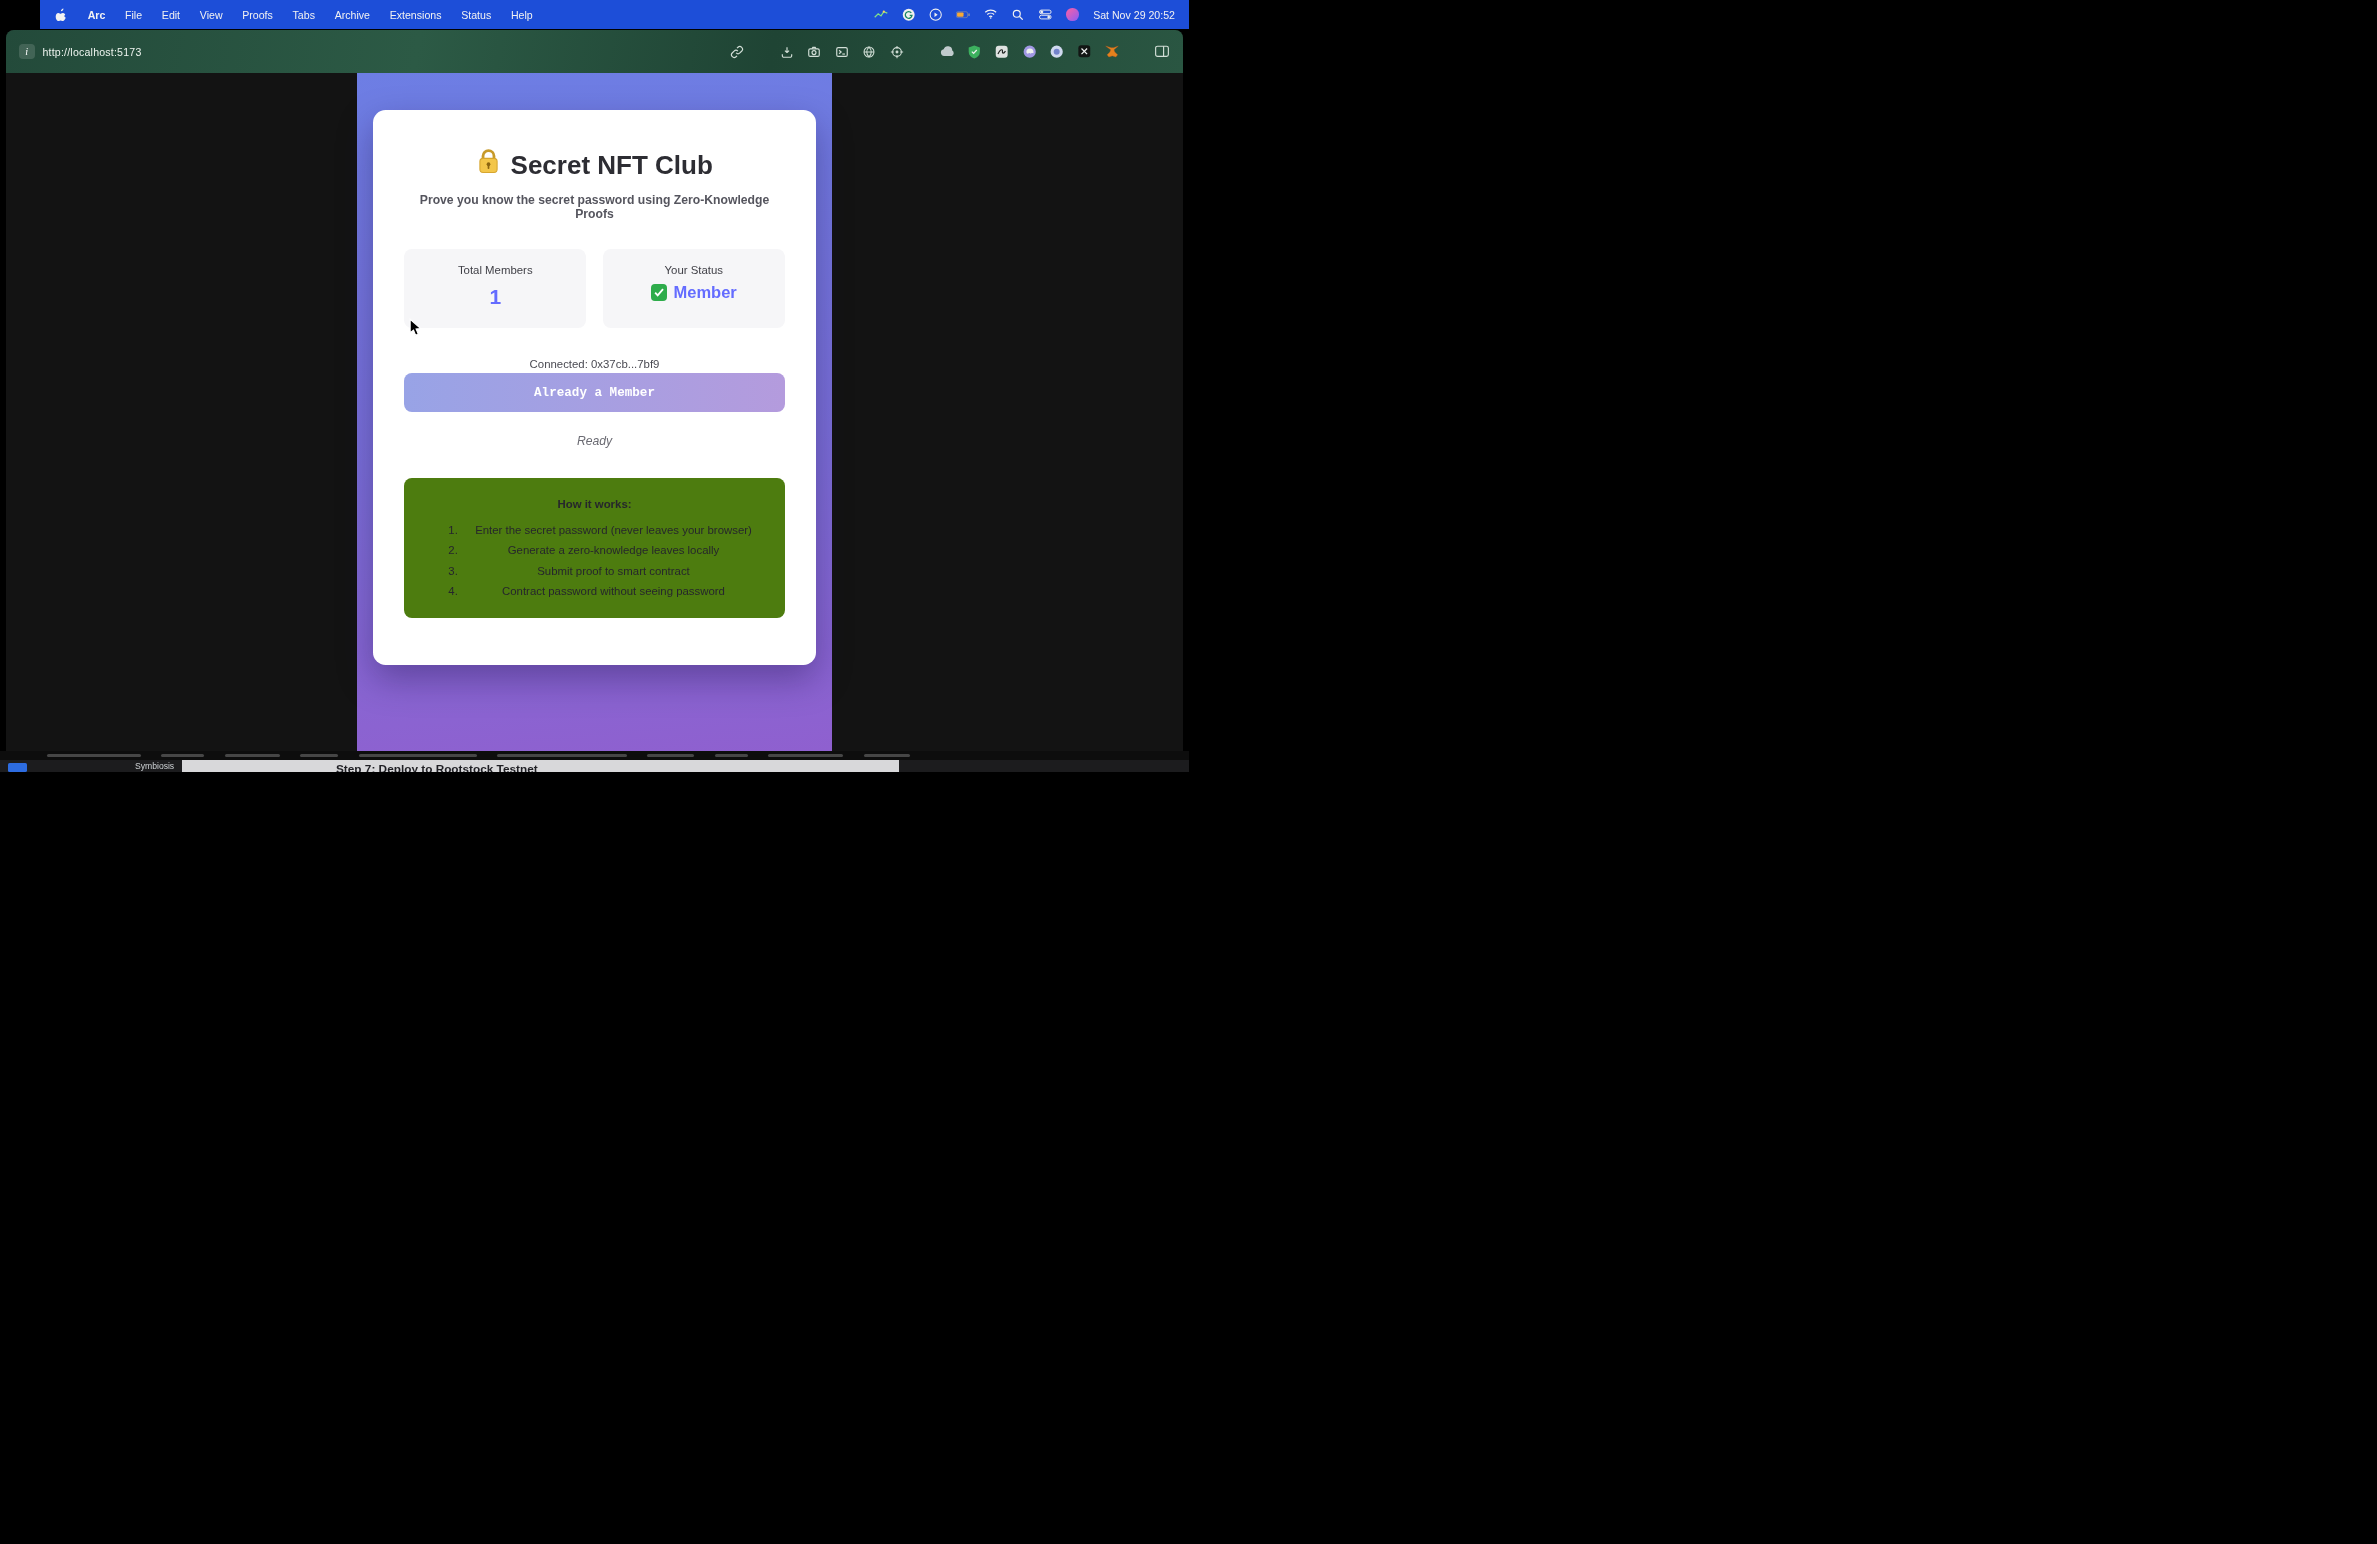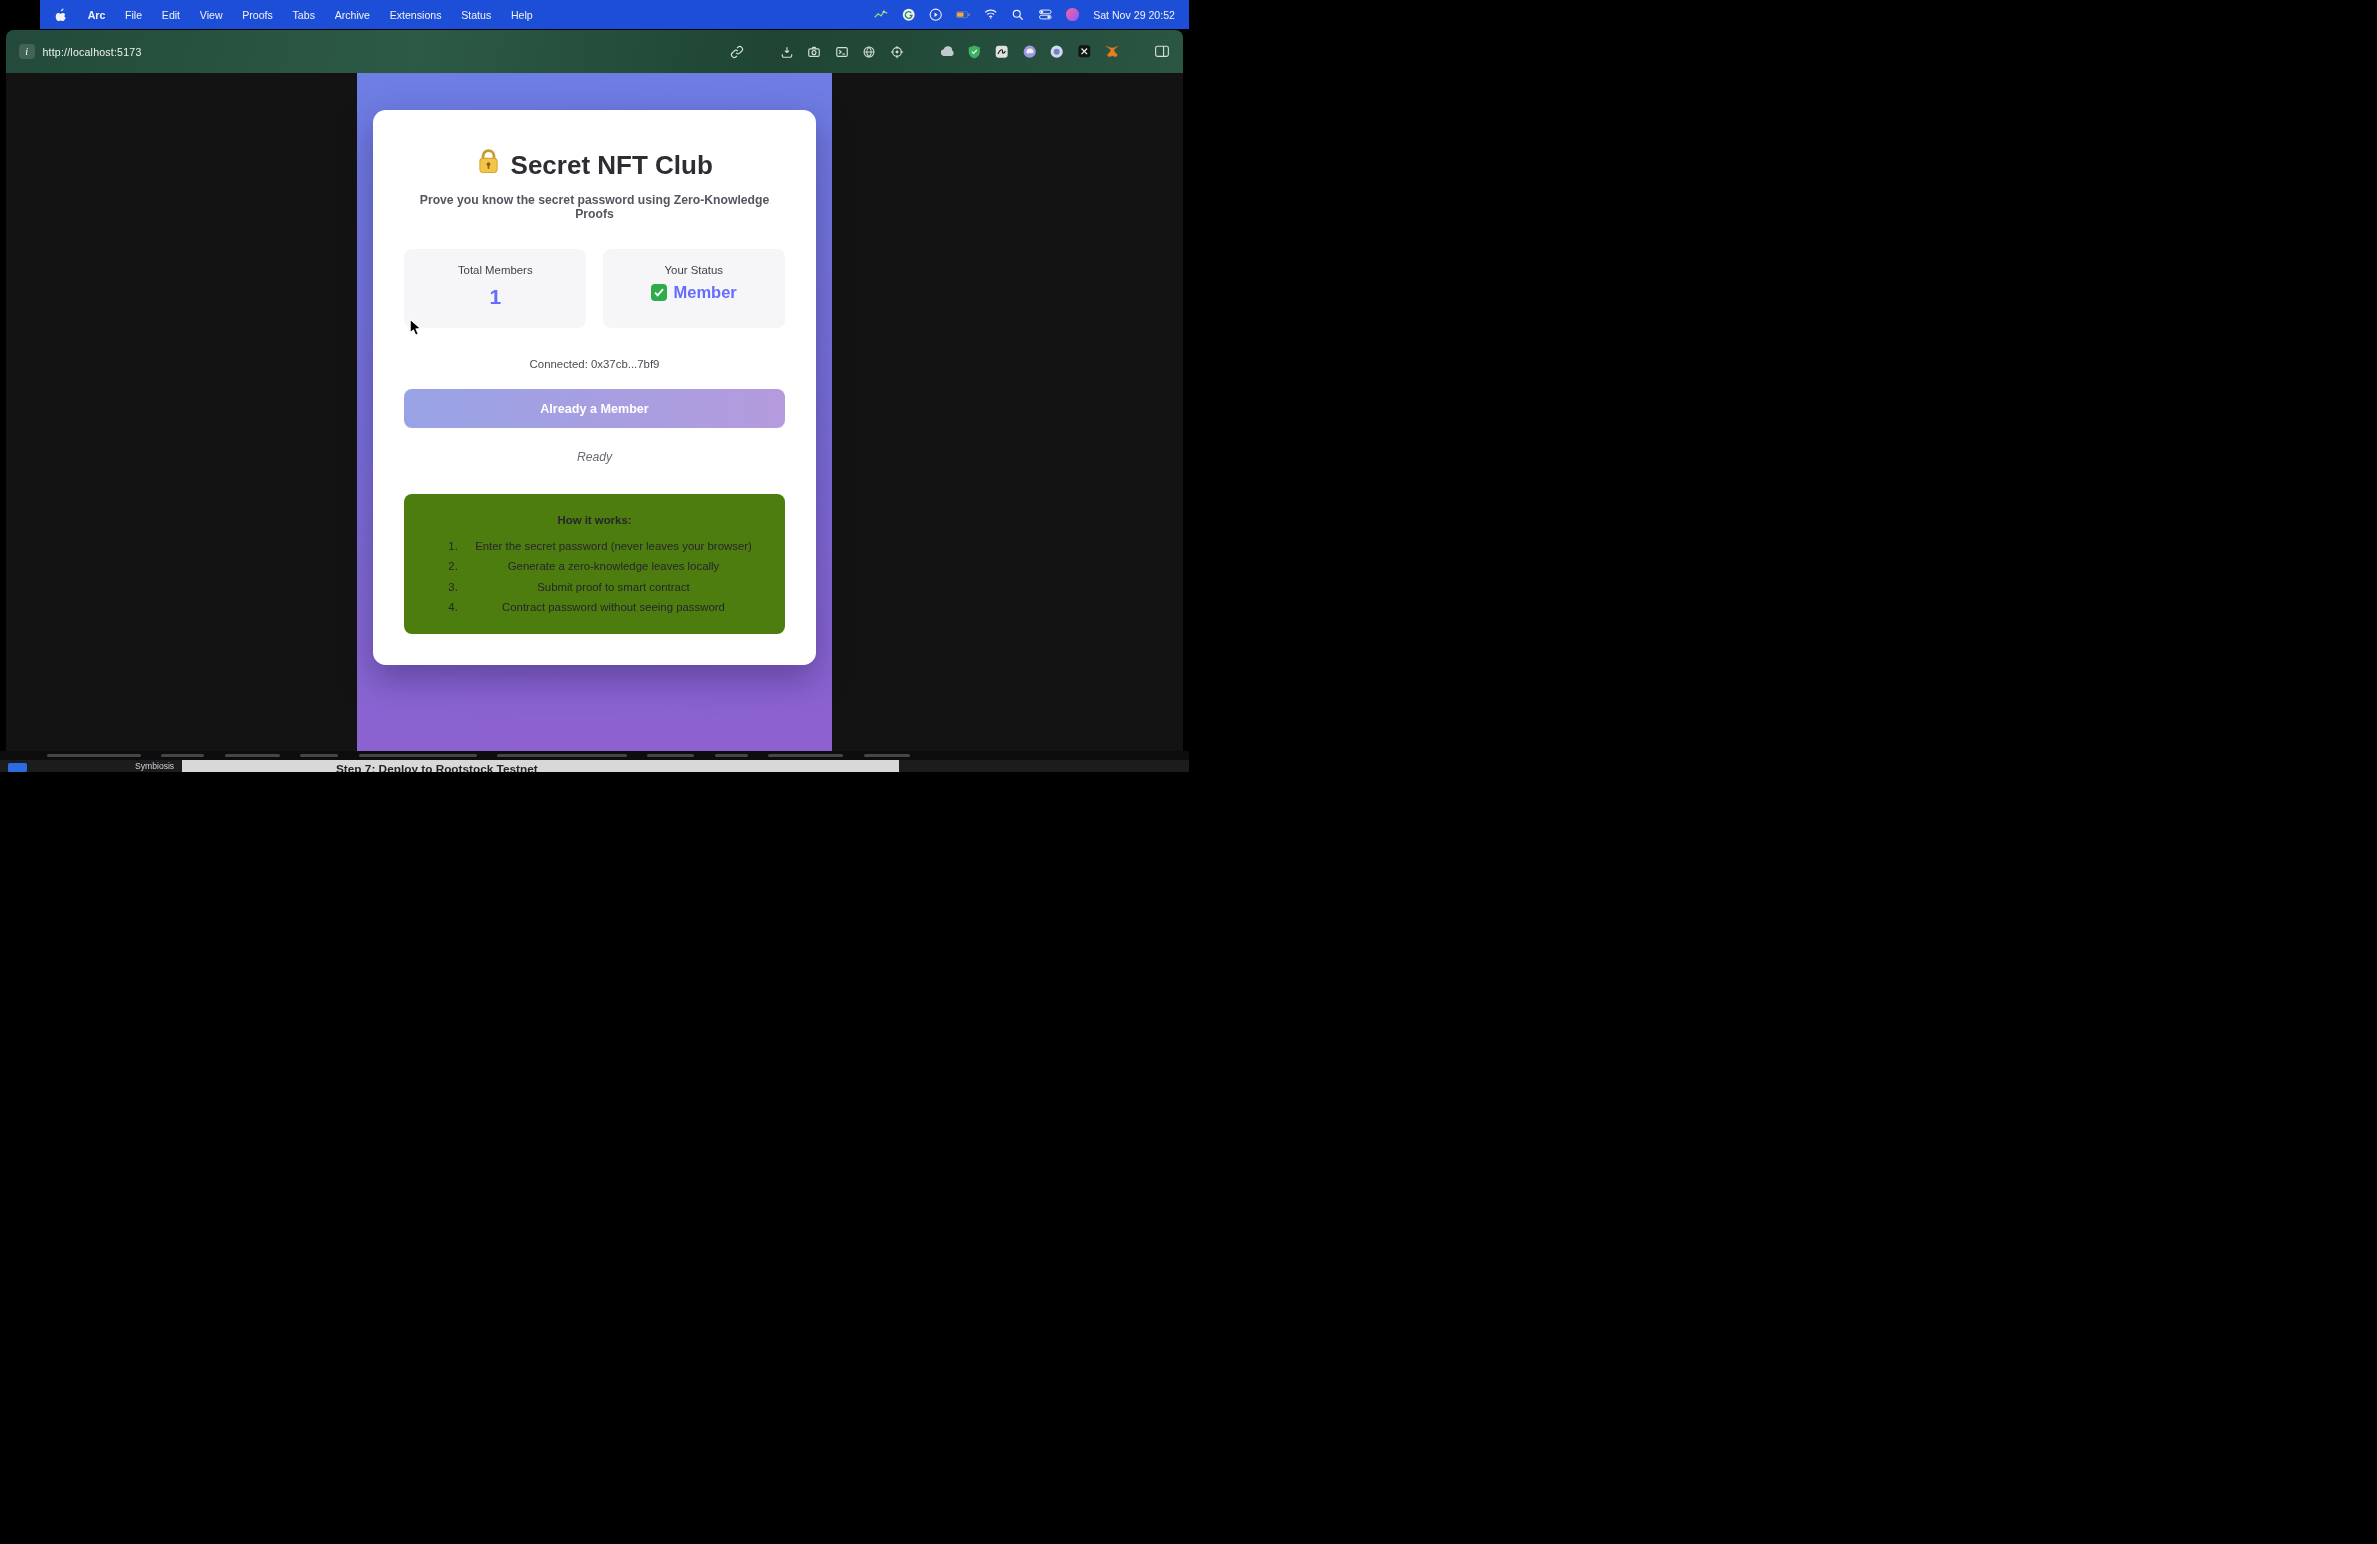--- a/index.html
+++ b/index.html
@@ -76,24 +76,24 @@
   .stat-status{ margin-top:7px; display:flex; align-items:center; justify-content:center; gap:6.3px; }
   .check-chip{
     width:16.5px; height:16.5px; border-radius:3.9px; background:#2eac4b;
     display:flex; align-items:center; justify-content:center;
   }
   .status-text{ font-size:16.5px; font-weight:bold; color:#646cff; }
 
   .connected{ margin-top:30px; font-size:11.4px; color:#4a4a52; }
 
   .member-btn{
-    margin-top:19px; width:381px; height:39px; border:none; border-radius:7.9px;
+    margin-top:3px; width:381px; height:39px; border:none; border-radius:7.9px;
     background:linear-gradient(90deg,#98a3e6,#b49bdd);
     color:#fff; font-weight:bold; font-size:12.6px; cursor:pointer;
-    font-family:Liberation Sans, sans-serif;
+    font-family:Liberation Mono, monospace;
   }
   .ready{ margin-top:22px; font-style:italic; font-size:12.2px; color:#6b6b73; }
 
   .how-box{
     margin-top:30px; width:381px; background:#4d7c0f; border-radius:7.9px;
     padding:20.4px 19px 20.4px; text-align:center;
   }
   .how-title{ font-size:11.4px; font-weight:bold; color:#26262c; }
   .how-box ol{ margin-top:12.6px; padding-left:38px; }
   .how-box li{

